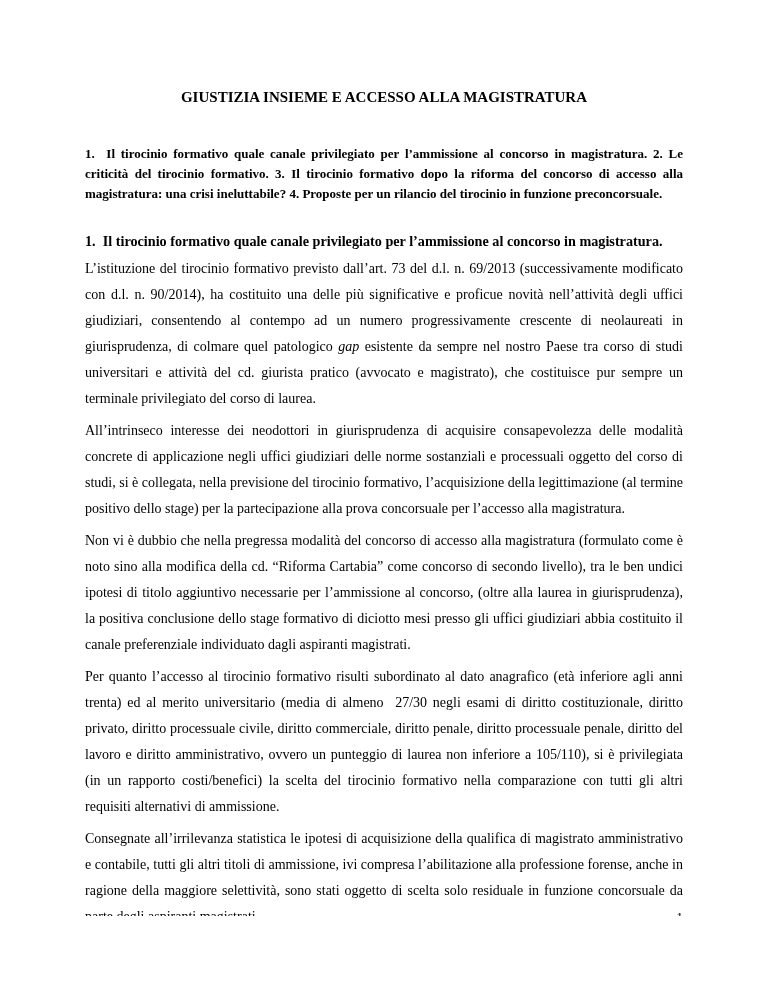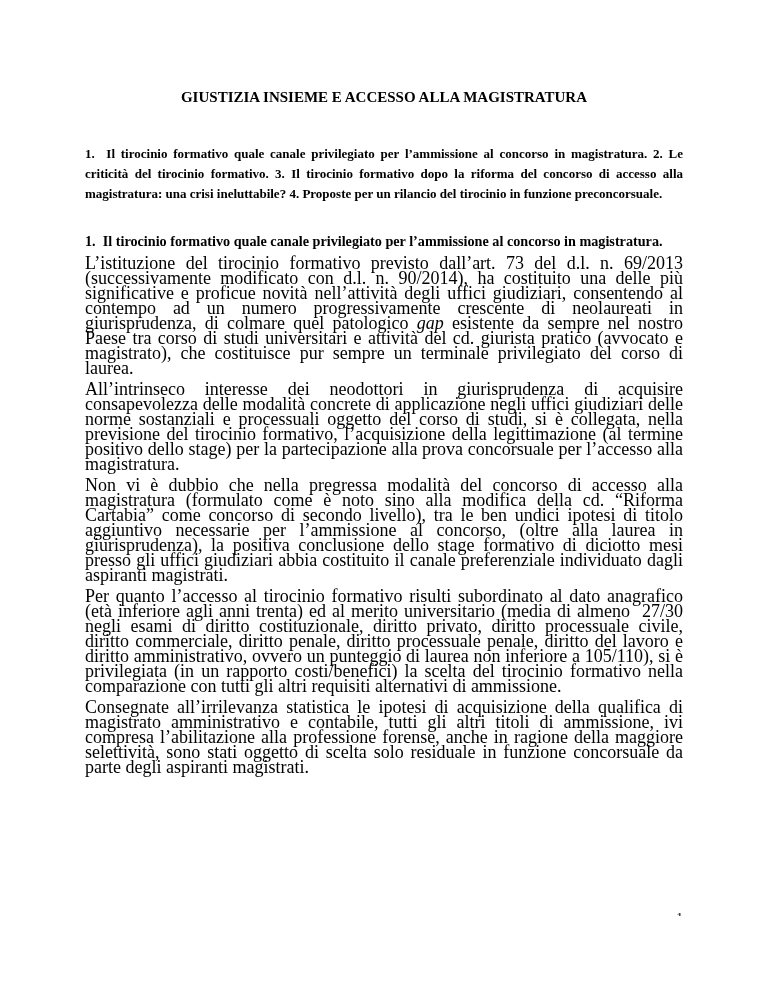--- a/index.html
+++ b/index.html
@@ -44,22 +44,22 @@
     margin: 27px 0 0 0;
     font-size: 14.2px;
     font-weight: bold;
     line-height: 21px;
     text-align: justify;
   }
   .body-paragraphs {
     margin-top: 4px;
   }
   .body-paragraphs p {
-    font-size: 18px;
-    line-height: 15px;
+    font-size: 14px;
+    line-height: 26px;
     text-align: justify;
     margin: 0 0 6px 0;
   }
   .body-paragraphs em {
     font-style: italic;
   }
   .page-number {
     position: absolute;
     top: 908px;
     right: 85px;

